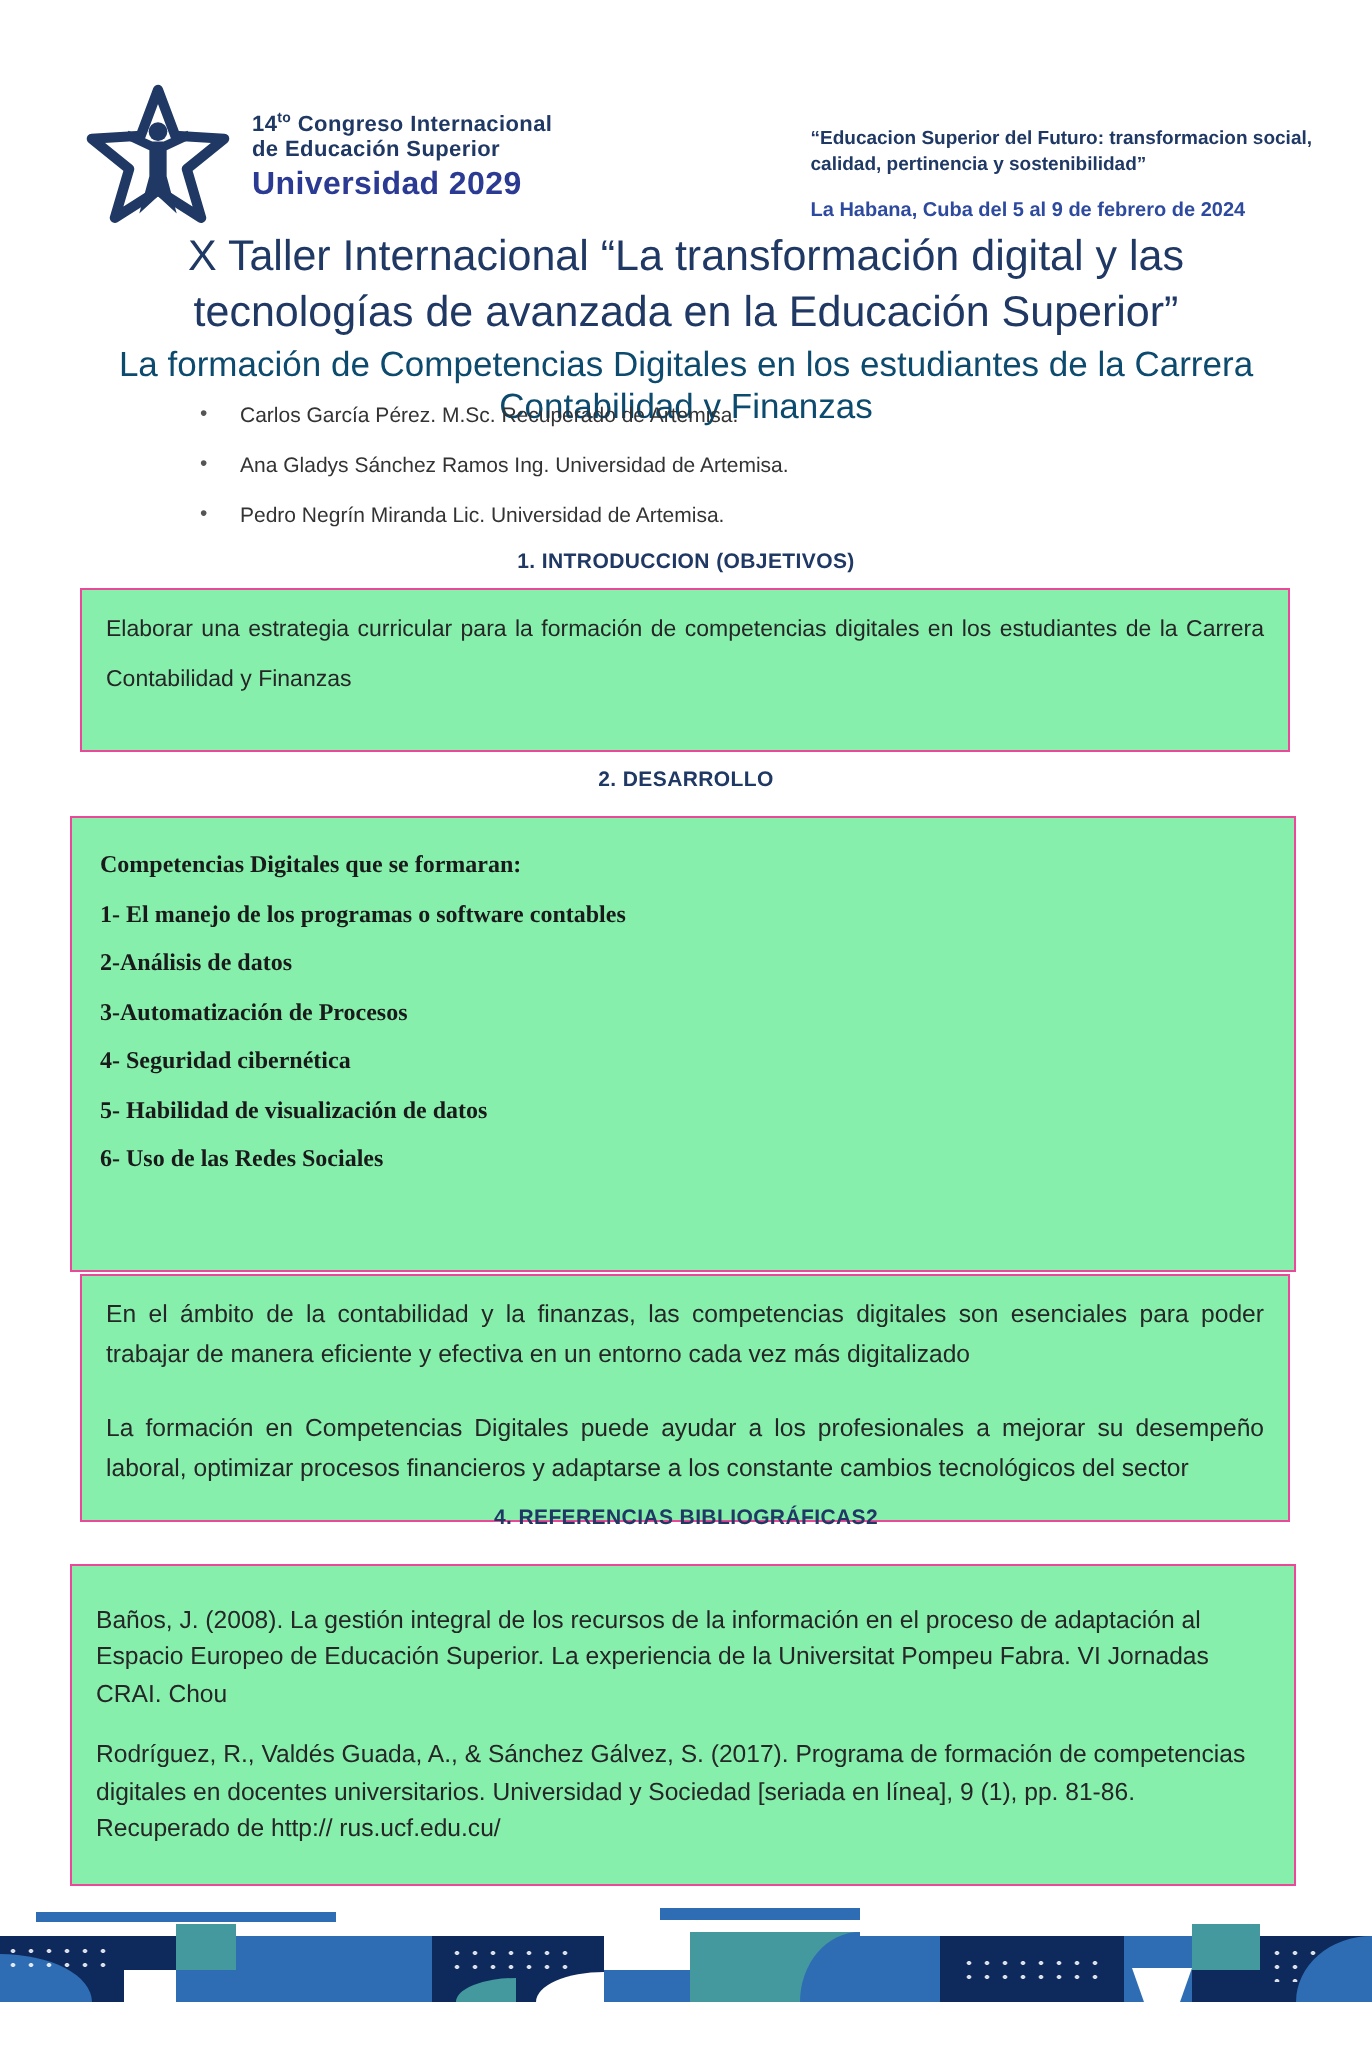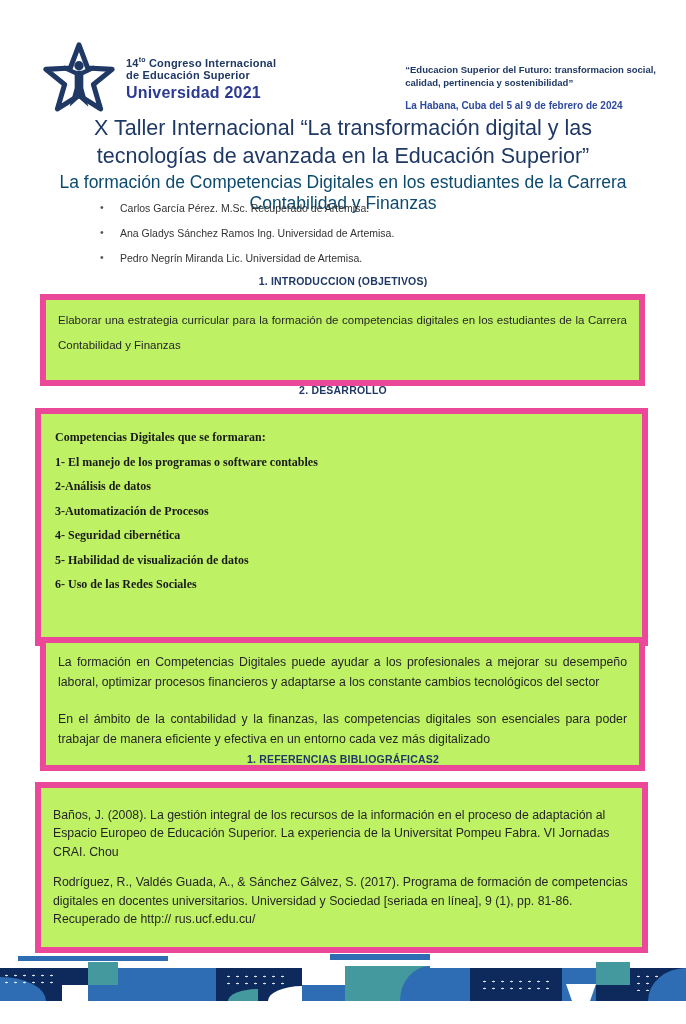--- a/index.html
+++ b/index.html
@@ -24,21 +24,21 @@
   .subtitle{position:absolute;top:172px;left:20px;right:20px;text-align:center;
          font-size:17.5px;color:#0c4a6e;line-height:1.22;}
   
   .authors{position:absolute;top:202px;left:100px;right:60px;list-style:none;margin:0;padding:0;}
   .authors li{font-size:10.5px;color:#333;margin-bottom:13px;position:relative;padding-left:20px;}
   .authors li .bullet{position:absolute;left:0;top:-1px;color:#555;}
   
   .sec-heading{position:absolute;left:0;right:0;text-align:center;
                font-size:10.5px;font-weight:bold;color:#1f3864;letter-spacing:.2px;}
   .h1{top:275px;} .h2{top:384px;} .h3{top:621px;} .h4{top:753px;}
-  .box{position:absolute;border:6px solid #ec4899;background:#bef264;}
+  .box{position:absolute;border:1px solid #ec4899;background:#86efac;}
   .box1{top:294px;left:40px;right:41px;height:64px;padding:8px 12px;
         font-size:11.5px;line-height:2.2;text-align:justify;}
   .box2{top:408px;left:35px;right:38px;height:209px;padding:17px 14px 0 14px;}
   .box2 .dev-line{font-size:12px;font-weight:bold;color:#1a1a1a;margin:0 0 12.5px 0;line-height:1;font-family:Liberation Serif, serif;}
   .box3{top:637px;left:40px;right:41px;height:102px;padding:10px 12px;
         font-size:12.3px;line-height:1.6;text-align:justify;}
   .box3 p{margin:0 0 18px 0;}
   .box4{top:782px;left:35px;right:38px;height:147px;padding:6px 12px;
         font-size:12.3px;line-height:1.5;}
   .box4 p{margin:12px 0 10px 0;}
@@ -57,21 +57,21 @@
   <div class="header">
     <div class="logo-wrap">
       <svg class="logo-star" viewBox="0 0 100 100" aria-hidden="true">
         <polygon points="50,4 62,36 96,38 70,59 80,93 50,74 20,93 30,59 4,38 38,36" fill="#ffffff" stroke="#1f3864" stroke-width="7" stroke-linejoin="round"></polygon>
         <circle cx="50" cy="33" r="6.5" fill="#1f3864"></circle>
         <path d="M44 46 L27 38 L29.5 32.5 L46 40 L54 40 L70.5 32.5 L73 38 L56 46 L56 64 L63 90 L50 78 L37 90 L44 64 Z" fill="#1f3864"></path>
       </svg>
       <div class="logo-text">
         <div class="congress-line"><span>14</span><sup>to</sup><span> Congreso Internacional</span></div>
         <div class="congress-line">de Educación Superior</div>
-        <div class="brand">Universidad 2021</div>
+        <div class="brand">Universidad 2029</div>
       </div>
     </div>
     <div class="header-right">
       <div class="slogan">
         <div>“Educacion Superior del Futuro: transformacion social,</div>
         <div>calidad, pertinencia y sostenibilidad”</div>
       </div>
       <div class="event-location">La Habana, Cuba del 5 al 9 de febrero de 2024</div>
     </div>
   </div>
@@ -101,25 +101,25 @@
     <p class="dev-line">Competencias Digitales que se formaran:</p>
     <p class="dev-line">1- El manejo de los programas o software contables</p>
     <p class="dev-line">2-Análisis de datos</p>
     <p class="dev-line">3-Automatización de Procesos</p>
     <p class="dev-line">4- Seguridad cibernética</p>
     <p class="dev-line">5- Habilidad de visualización de datos</p>
     <p class="dev-line">6- Uso de las Redes Sociales</p>
   </div>
 
   <div class="box box3">
+    <p>En el ámbito de la contabilidad y la finanzas, las competencias digitales son esenciales para poder trabajar de manera eficiente y efectiva en un entorno cada vez más digitalizado</p>
     <p>La formación en Competencias Digitales puede ayudar a los profesionales a mejorar su desempeño laboral, optimizar procesos financieros y adaptarse a los constante cambios tecnológicos del sector</p>
-    <p>En el ámbito de la contabilidad y la finanzas, las competencias digitales son esenciales para poder trabajar de manera eficiente y efectiva en un entorno cada vez más digitalizado</p>
   </div>
 
-  <div class="sec-heading h4">1. REFERENCIAS BIBLIOGRÁFICAS2</div>
+  <div class="sec-heading h4">4. REFERENCIAS BIBLIOGRÁFICAS2</div>
   <div class="box box4">
     <p>Baños, J. (2008). La gestión integral de los recursos de la información en el proceso de adaptación al Espacio Europeo de Educación Superior. La experiencia de la Universitat Pompeu Fabra. VI Jornadas CRAI. Chou</p>
     <p>Rodríguez, R., Valdés Guada, A., &amp; Sánchez Gálvez, S. (2017). Programa de formación de competencias digitales en docentes universitarios. Universidad y Sociedad [seriada en línea], 9 (1), pp. 81-86. Recuperado de http:// rus.ucf.edu.cu/</p>
   </div>
 
   <div class="footer" aria-hidden="true">
 
     <div class="blue" style="left:18px;top:2px;width:150px;height:5px;"></div>
     <div class="blue" style="left:330px;top:0;width:100px;height:6px;"></div>
 

